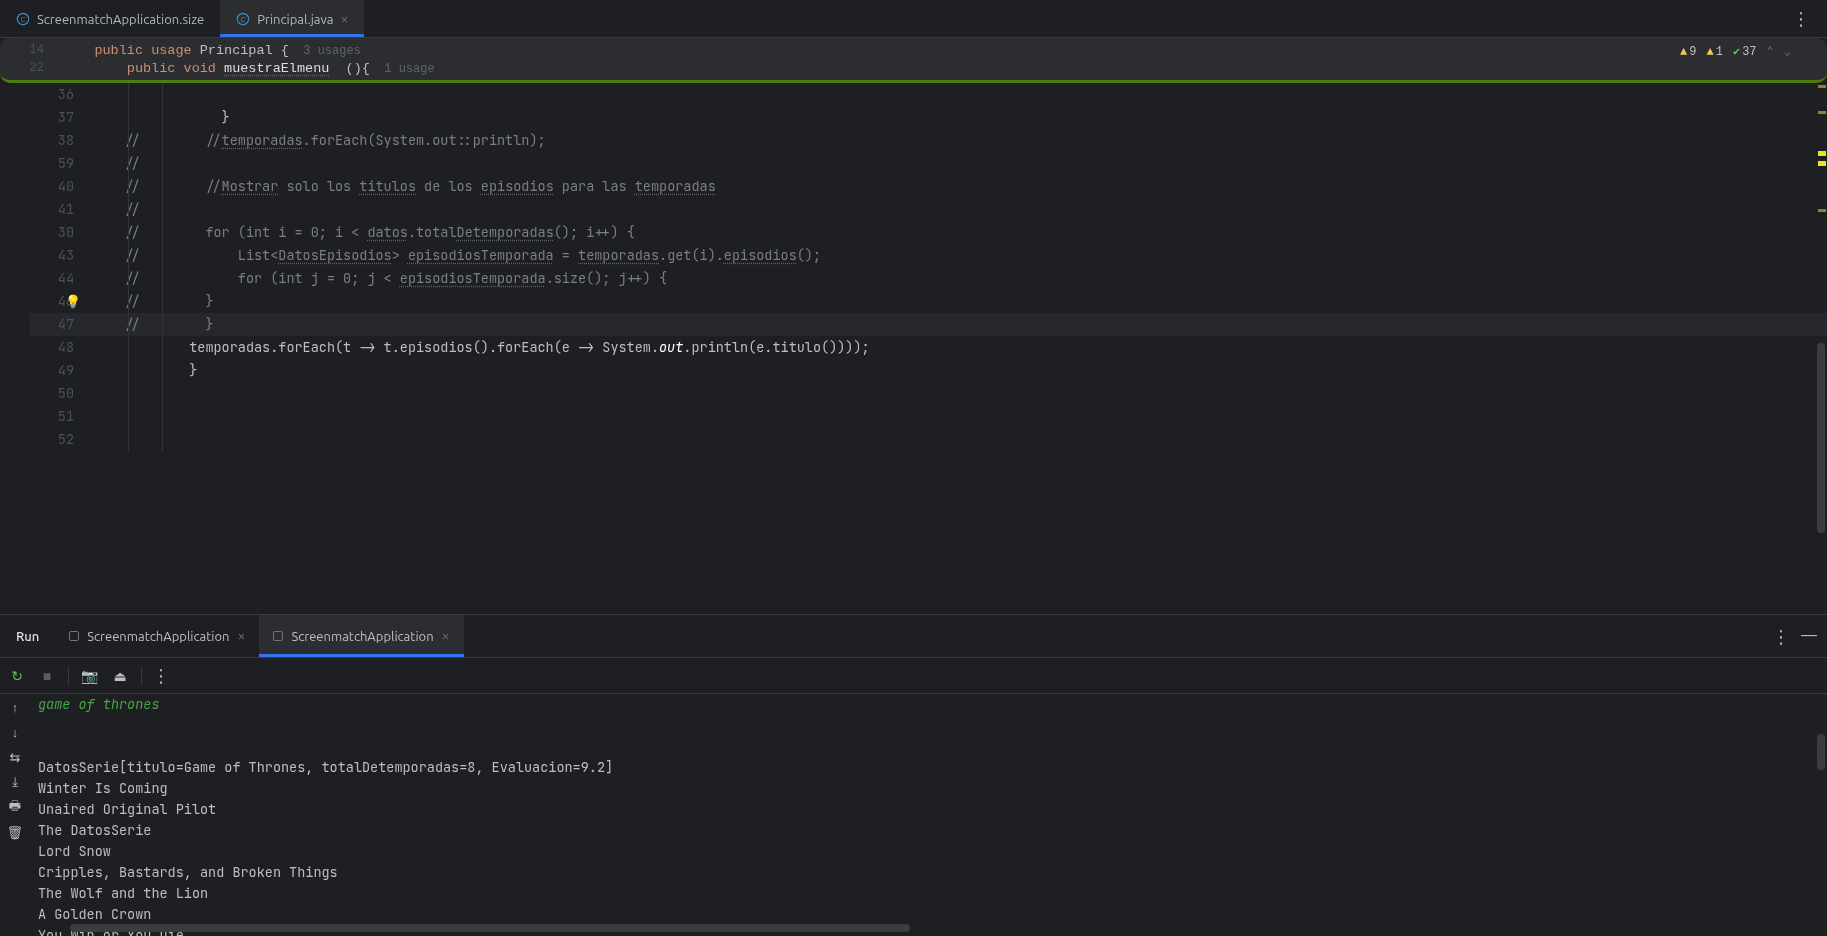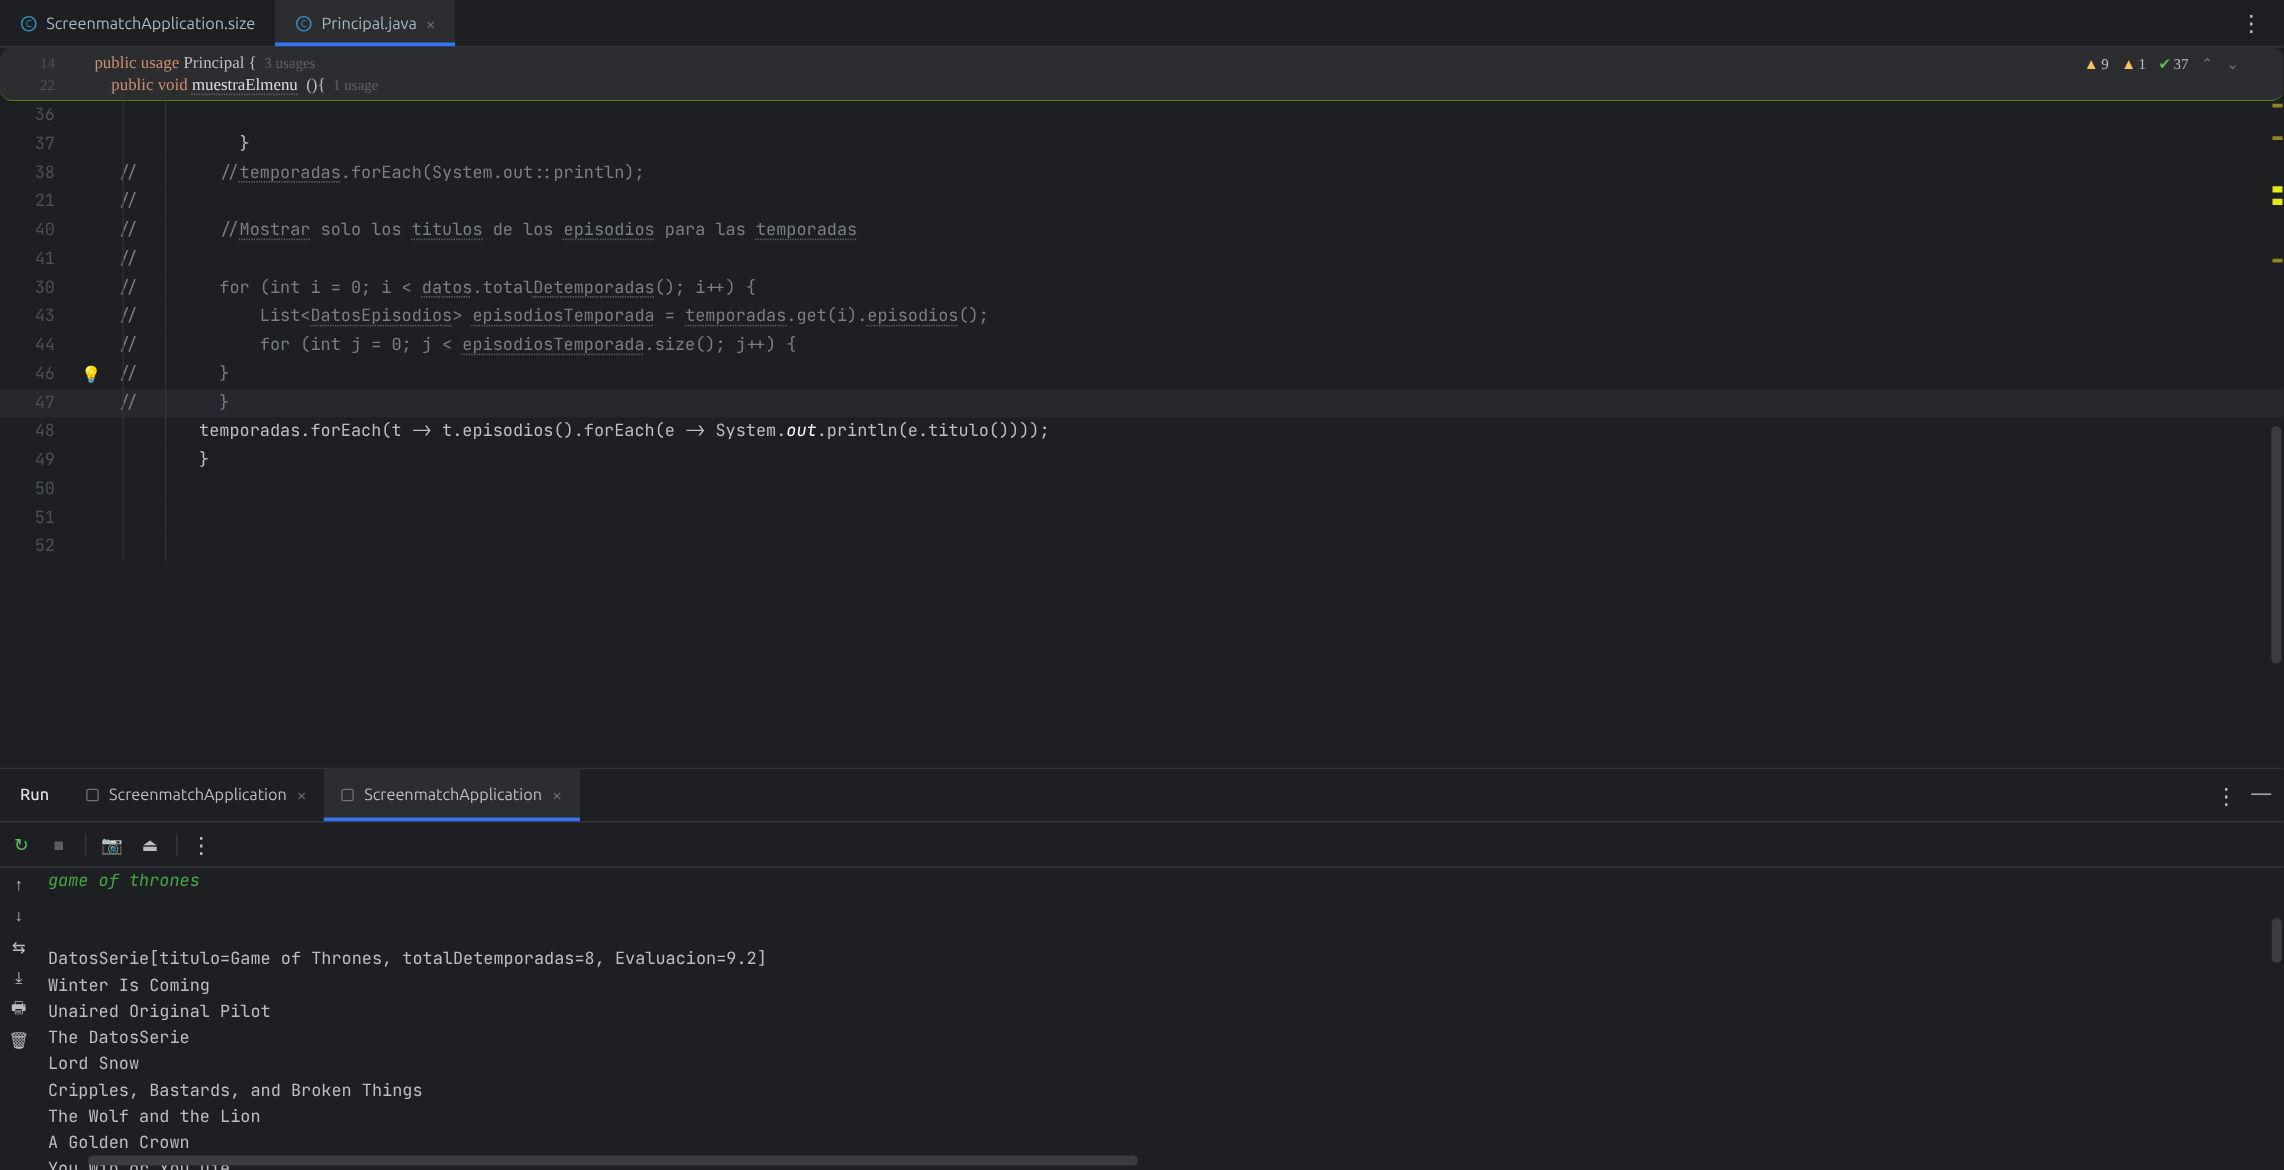--- a/index.html
+++ b/index.html
@@ -35,23 +35,23 @@
   background: #2b2d30;
   border-bottom: 3px solid #3574f0;
   padding-top: 3px;
 }
 .tab .close { color: #6f737a; font-size: 14px; }
 .tab-icon { width: 14px; height: 14px; }
 .tabs-actions { margin-left: auto; display: flex; gap: 6px; align-items: center; color: #bcbec4; padding: 0 8px;}
 .dots { font-size: 18px; letter-spacing: 1px; color: #bcbec4; }
 .editor-sticky {
   background: #2b2d30;
-  border-bottom: 1px solid #4d7c0f;
+  border-bottom: 3px solid #4d7c0f;
   padding: 3px 0;
-  font-family: Liberation Serif, serif;
+  font-family: Liberation Mono, monospace;
   font-size: 13.5px;
   position: relative;
   border-radius: 10px;
 }
 .sticky-row { display: flex; align-items: center; height: 18px; }
 .sticky-ln { width: 62px; text-align: right; color: #4b5059; padding-right: 18px; font-size: 12px;}
 .sticky-content { white-space: pre; }
 .kw { color: #cf8e6d; }
 .ident { color: #bcbec4; }
 .cls { color: #bcbec4; }
@@ -63,20 +63,21 @@
   overflow: hidden;
   position: relative;
   background: #1e1f22;
 }
 .editor-body {
   flex: 1;
   overflow: auto;
   font-family: 'JetBrains Mono', 'Consolas', monospace;
   font-size: 13.5px;
   line-height: 23px;
+  margin-left: 30px;
 }
 .code-row { display: flex; min-height: 23px; }
 .gutter-ln { width: 62px; text-align: right; color: #4b5059; padding-right: 18px; user-select: none; position: relative; }
 .code-col { flex: 1; white-space: pre; position: relative; }
 .code-col .indent-guide { position: absolute; top: 0; bottom: 0; border-left: 1px solid #313438; }
 .cmt { color: #7a7e85; }
 .under { text-decoration: underline dotted #5f6367; text-underline-offset: 3px; }
 .code-row.hl { background: #26282e; }
 .str-italic { color: #ffffff; font-style: italic; text-align: center; }
 .bulb { position: absolute; left: 65px; color: #ffd866; font-size: 13px; z-index: 2; }
@@ -217,21 +218,21 @@
       </div>
       <div class="code-row">
         <span class="gutter-ln">37</span>
         <span class="code-col"><span class="indent-guide" style="left: 36px;"></span><span class="indent-guide" style="left: 70px;"></span><span>    </span><span>            }</span></span>
       </div>
       <div class="code-row">
         <span class="gutter-ln">38</span>
         <span class="code-col"><span class="indent-guide" style="left: 36px;"></span><span class="indent-guide" style="left: 70px;"></span><span>    </span><span class="cmt">//</span><span class="cmt">        //</span><span class="cmt under">temporadas</span><span class="cmt">.forEach(System.out::println);</span></span>
       </div>
       <div class="code-row">
-        <span class="gutter-ln">21</span>
+        <span class="gutter-ln">59</span>
         <span class="code-col"><span class="indent-guide" style="left: 36px;"></span><span class="indent-guide" style="left: 70px;"></span><span>    </span><span class="cmt">//</span></span>
       </div>
       <div class="code-row">
         <span class="gutter-ln">40</span>
         <span class="code-col"><span class="indent-guide" style="left: 36px;"></span><span class="indent-guide" style="left: 70px;"></span><span>    </span><span class="cmt">//</span><span class="cmt">        //</span><span class="cmt under">Mostrar</span><span class="cmt"> solo los </span><span class="cmt under">titulos</span><span class="cmt"> de los </span><span class="cmt under">episodios</span><span class="cmt"> para las </span><span class="cmt under">temporadas</span></span>
       </div>
       <div class="code-row">
         <span class="gutter-ln">41</span>
         <span class="code-col"><span class="indent-guide" style="left: 36px;"></span><span class="indent-guide" style="left: 70px;"></span><span>    </span><span class="cmt">//</span></span>
       </div>

